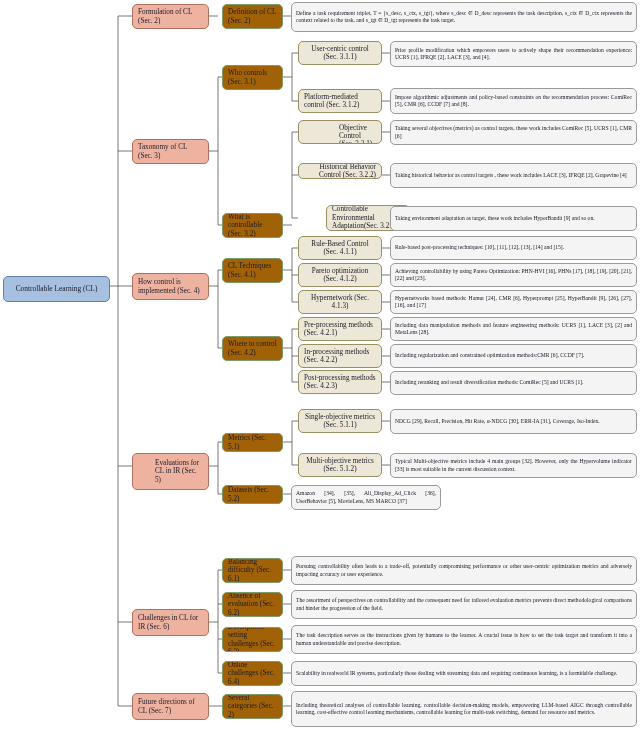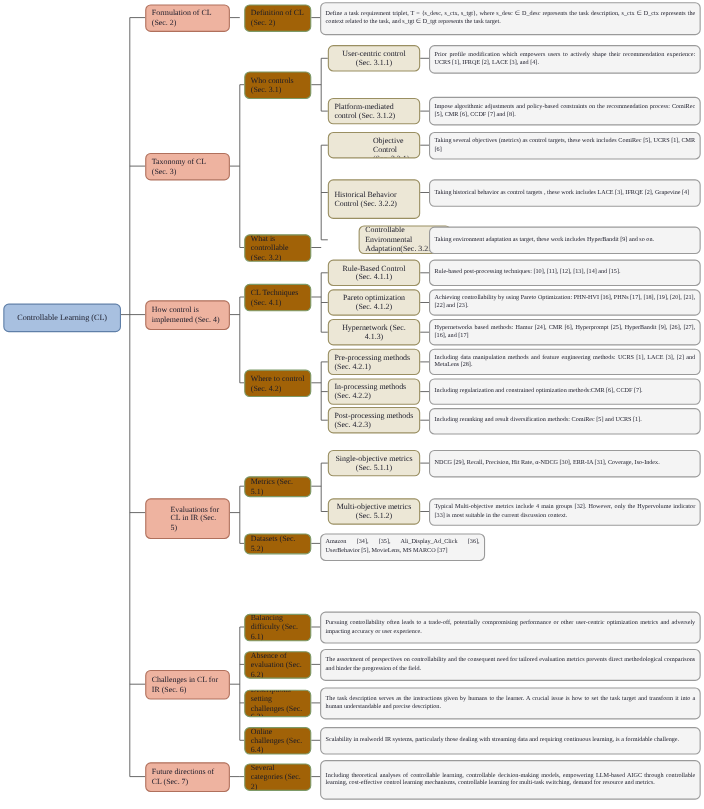--- a/index.html
+++ b/index.html
@@ -249,21 +249,21 @@
   </div>
 
   <div class="node n-l3 left" style="left:298px;top:89px;width:84px;height:24px;">
     <span class="txt">Platform-mediated control (Sec. 3.1.2)</span>
   </div>
 
   <div class="node n-l3 left" style="left:298px;top:120px;width:84px;height:24px;padding-left:40px;">
     <span class="txt">Multi-Objective Control (Sec. 3.2.1)</span>
   </div>
 
-  <div class="node n-l3 left" style="left:298px;top:163px;width:84px;height:36px;">
+  <div class="node n-l3 left" style="left:298px;top:163px;width:84px;height:16px;text-align:right;">
     <span class="txt">Historical Behavior Control (Sec. 3.2.2)</span>
   </div>
 
   <div class="node n-l3 left" style="left:298px;top:205px;width:84px;height:26px;margin-left:28px;">
     <span class="txt">Controllable Environmental Adaptation(Sec. 3.2.3)</span>
   </div>
 
   <div class="node n-l3" style="left:298px;top:236px;width:84px;height:24px;">
     <span class="txt">Rule-Based Control (Sec. 4.1.1)</span>
   </div>

